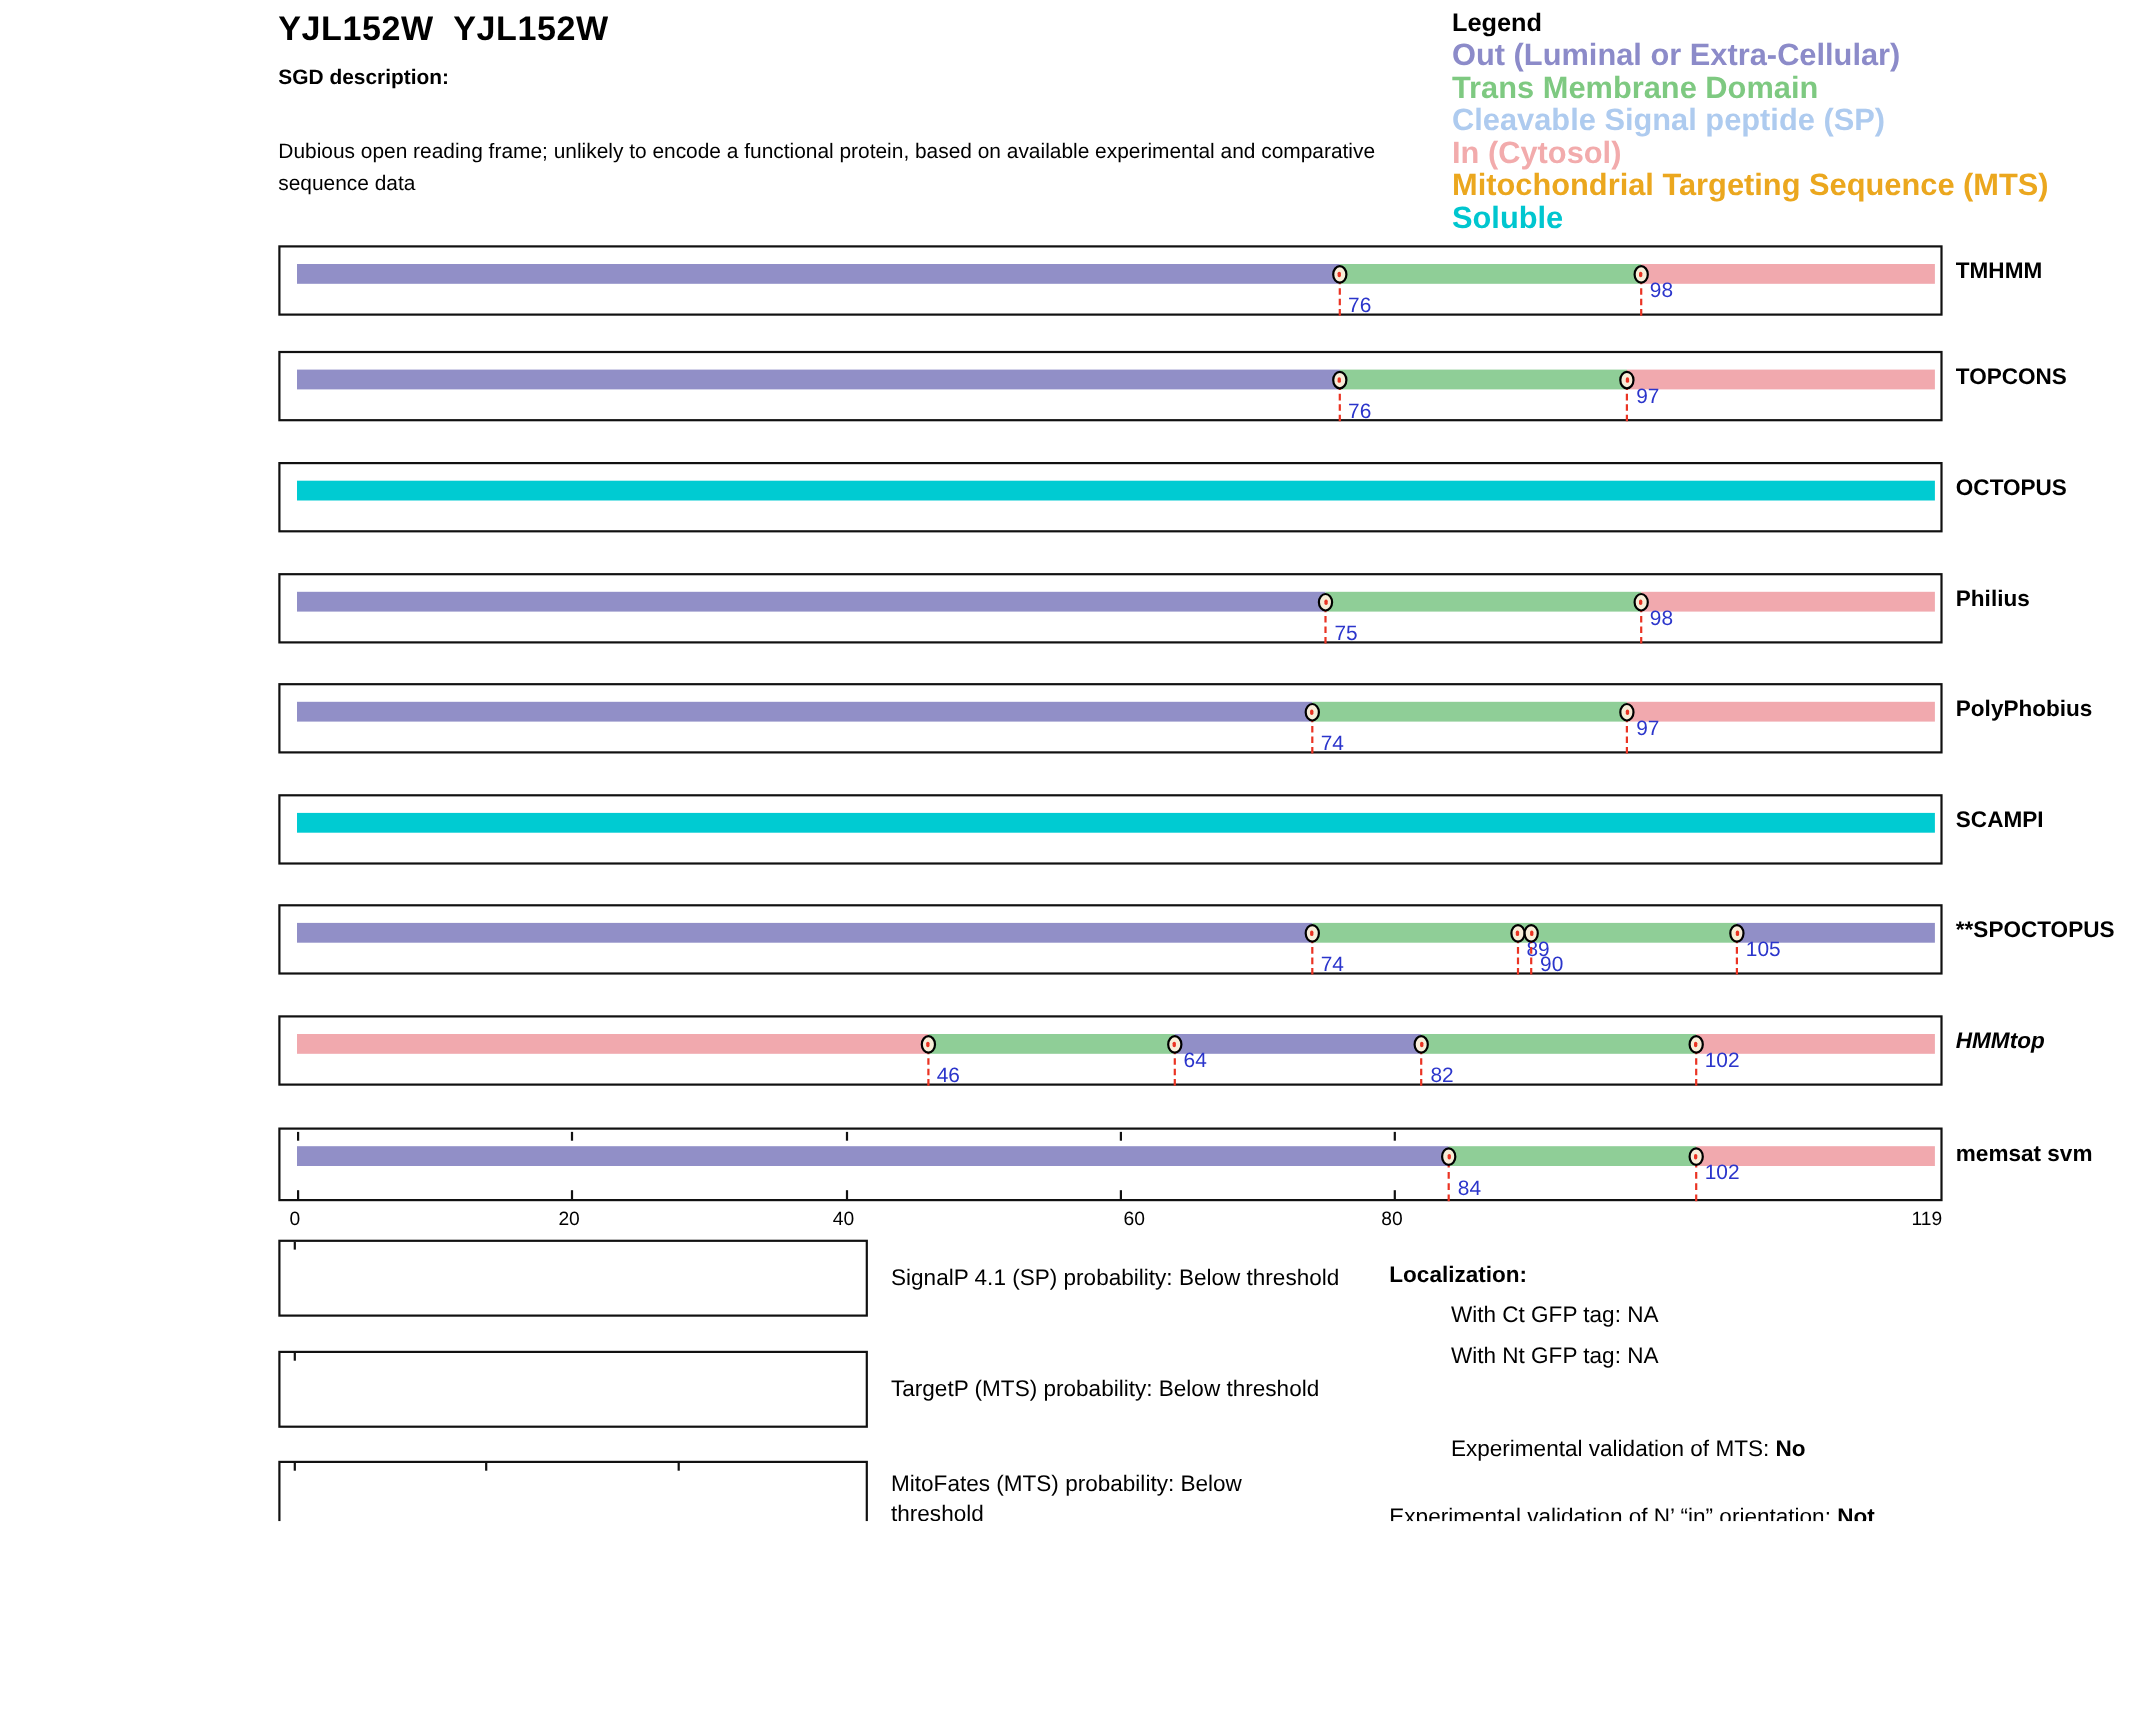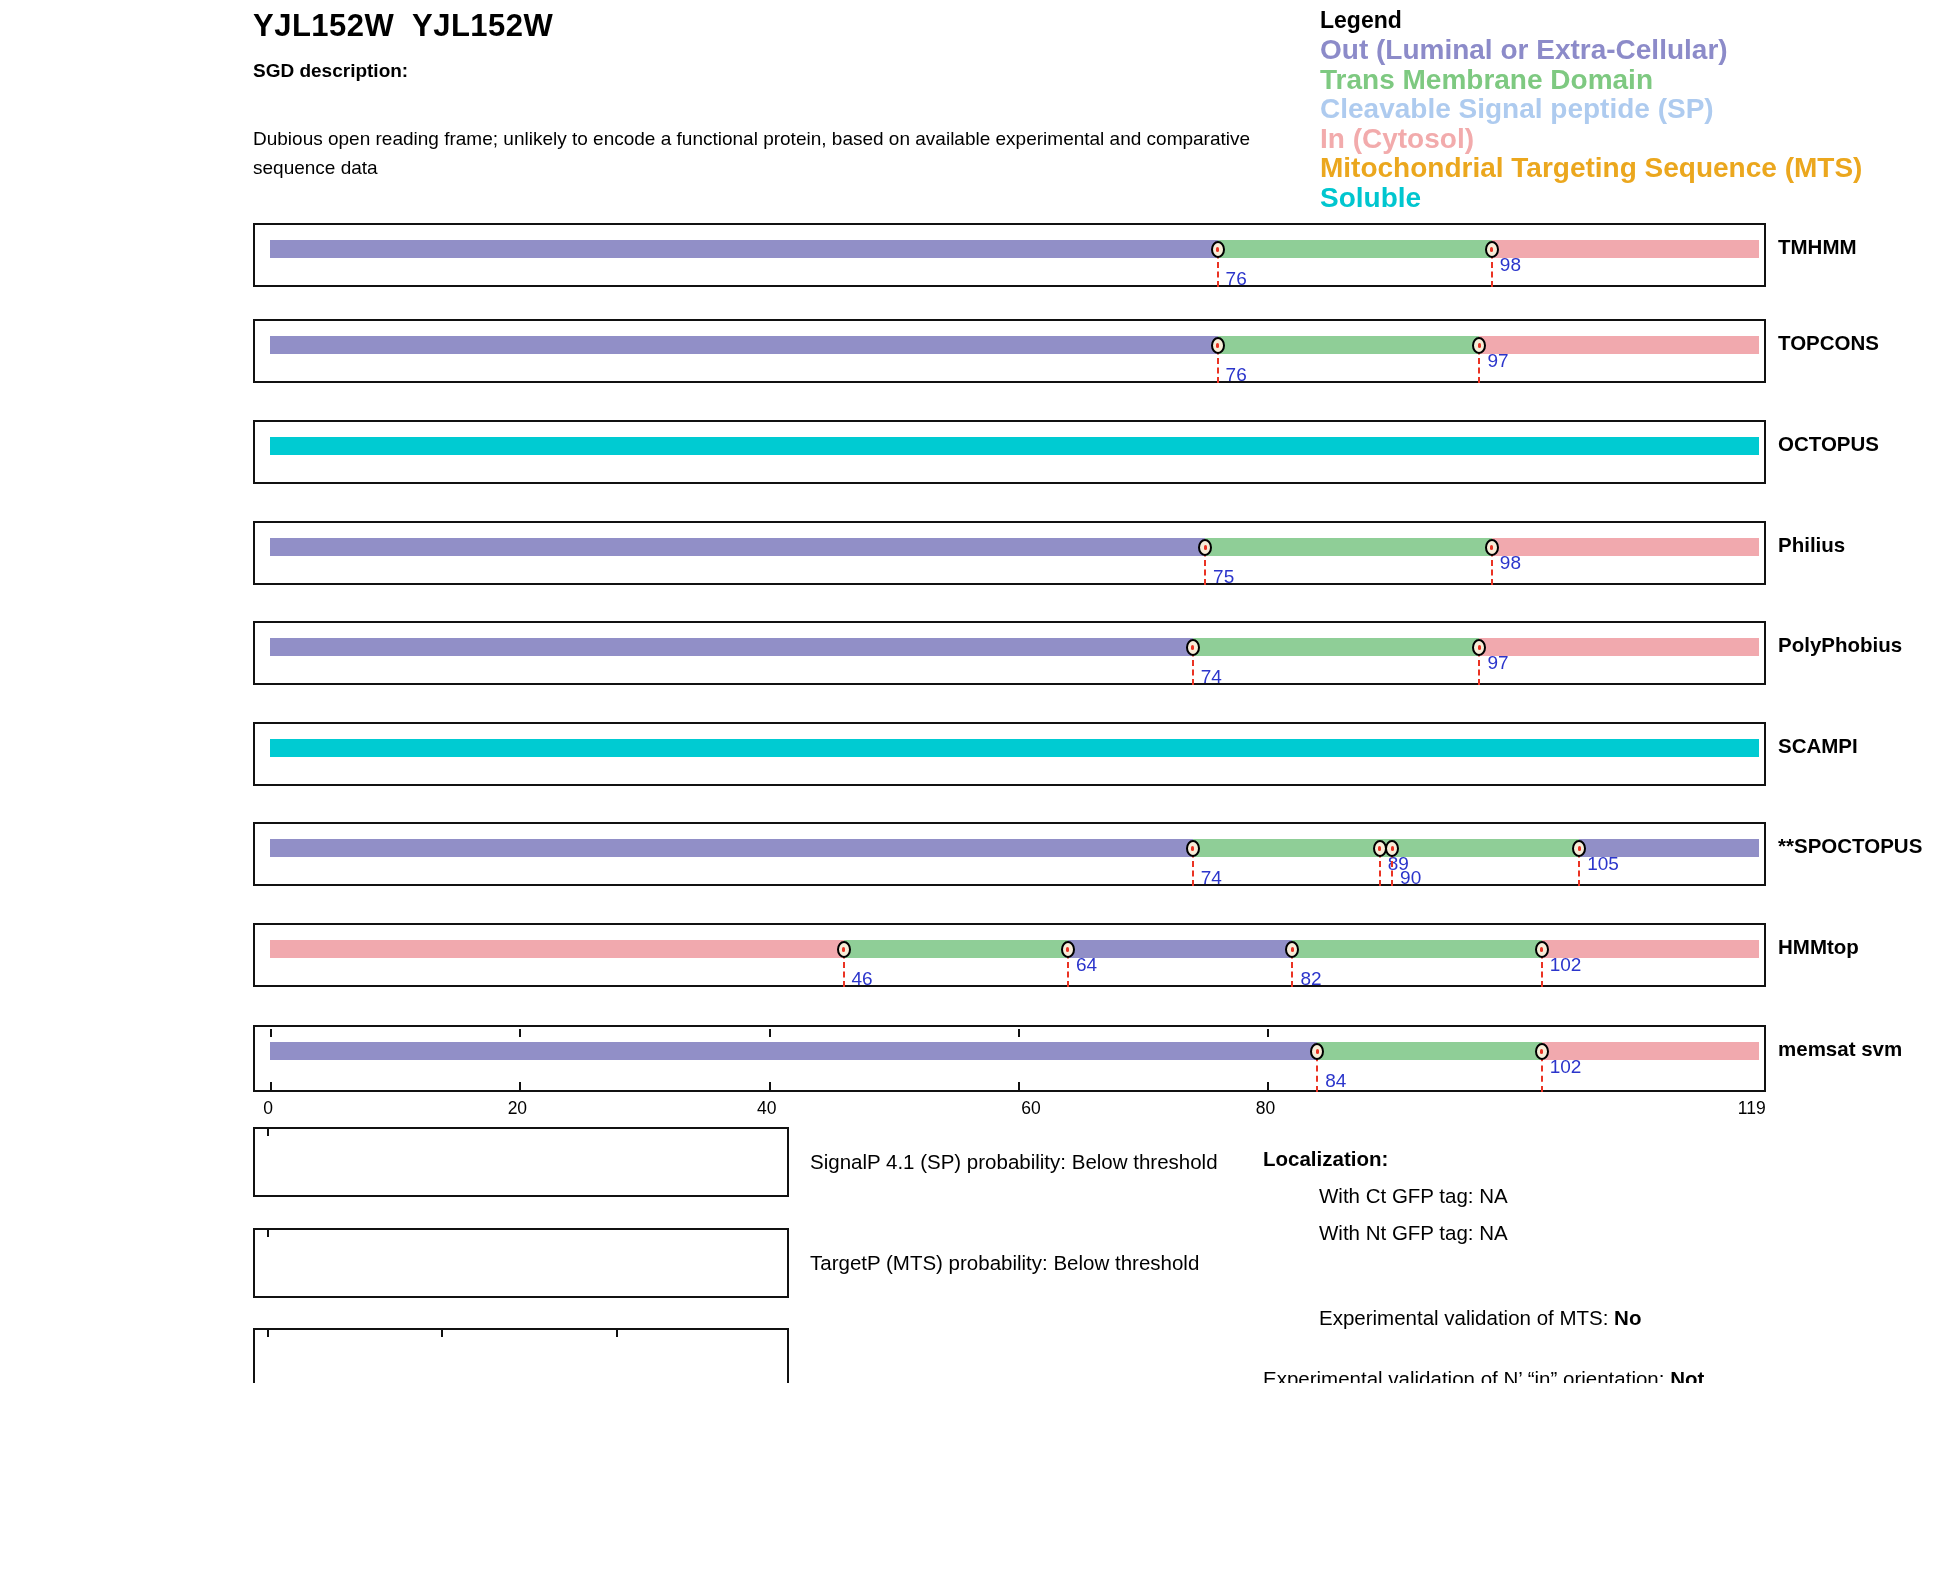--- a/index.html
+++ b/index.html
@@ -236,30 +236,31 @@
     </div>
   <div id="prob-axis">
       <div class="axis-label" style="left: 265px; top: 1404px;">0</div>
       <div class="axis-label" style="left: 439.333px; top: 1404px;">50</div>
       <div class="axis-label" style="left: 640px; top: 1404px;">100</div>
       <div class="axis-label" style="left: 788px; top: 1404px;">150</div>
     </div>
 
   <div class="prob-label" style="top:1127px">SignalP 4.1 (SP) probability: Below threshold</div>
   <div class="prob-label" style="top:1228px">TargetP (MTS) probability: Below threshold</div>
+  <div class="prob-label wrap" style="top:1328px">MitoFates (MTS) probability: Below threshold</div>
 
   <div class="loc loc-title" style="top:1147px">Localization:</div>
   <div class="loc-line" style="top:1184px">With Ct GFP tag: NA</div>
   <div class="loc-line" style="top:1221px">With Nt GFP tag: NA</div>
   <div class="loc-line" style="top:1306px"><span>Experimental validation of MTS:</span> <span class="b">No</span></div>
   <div class="loc-wrap" style="top:1363px"><span>Experimental validation of N’ “in” orientation:</span> <span class="b">Not available</span></div>
 
 
 <div class="track-label" style="top: 235px;">TMHMM</div>
     <div class="track-label" style="top: 331px;">TOPCONS</div>
     <div class="track-label" style="top: 432px;">OCTOPUS</div>
     <div class="track-label" style="top: 533px;">Philius</div>
     <div class="track-label" style="top: 633px;">PolyPhobius</div>
     <div class="track-label" style="top: 734px;">SCAMPI</div>
     <div class="track-label" style="top: 834px;">**SPOCTOPUS</div>
-    <div class="track-label" style="top: 935px;">HMMtop</div>
+    <div class="track-label" style="top: 935px; font-style: italic;">HMMtop</div>
     <div class="track-label" style="top: 1037px;">memsat svm</div>
   </div>
 
 </body></html>

